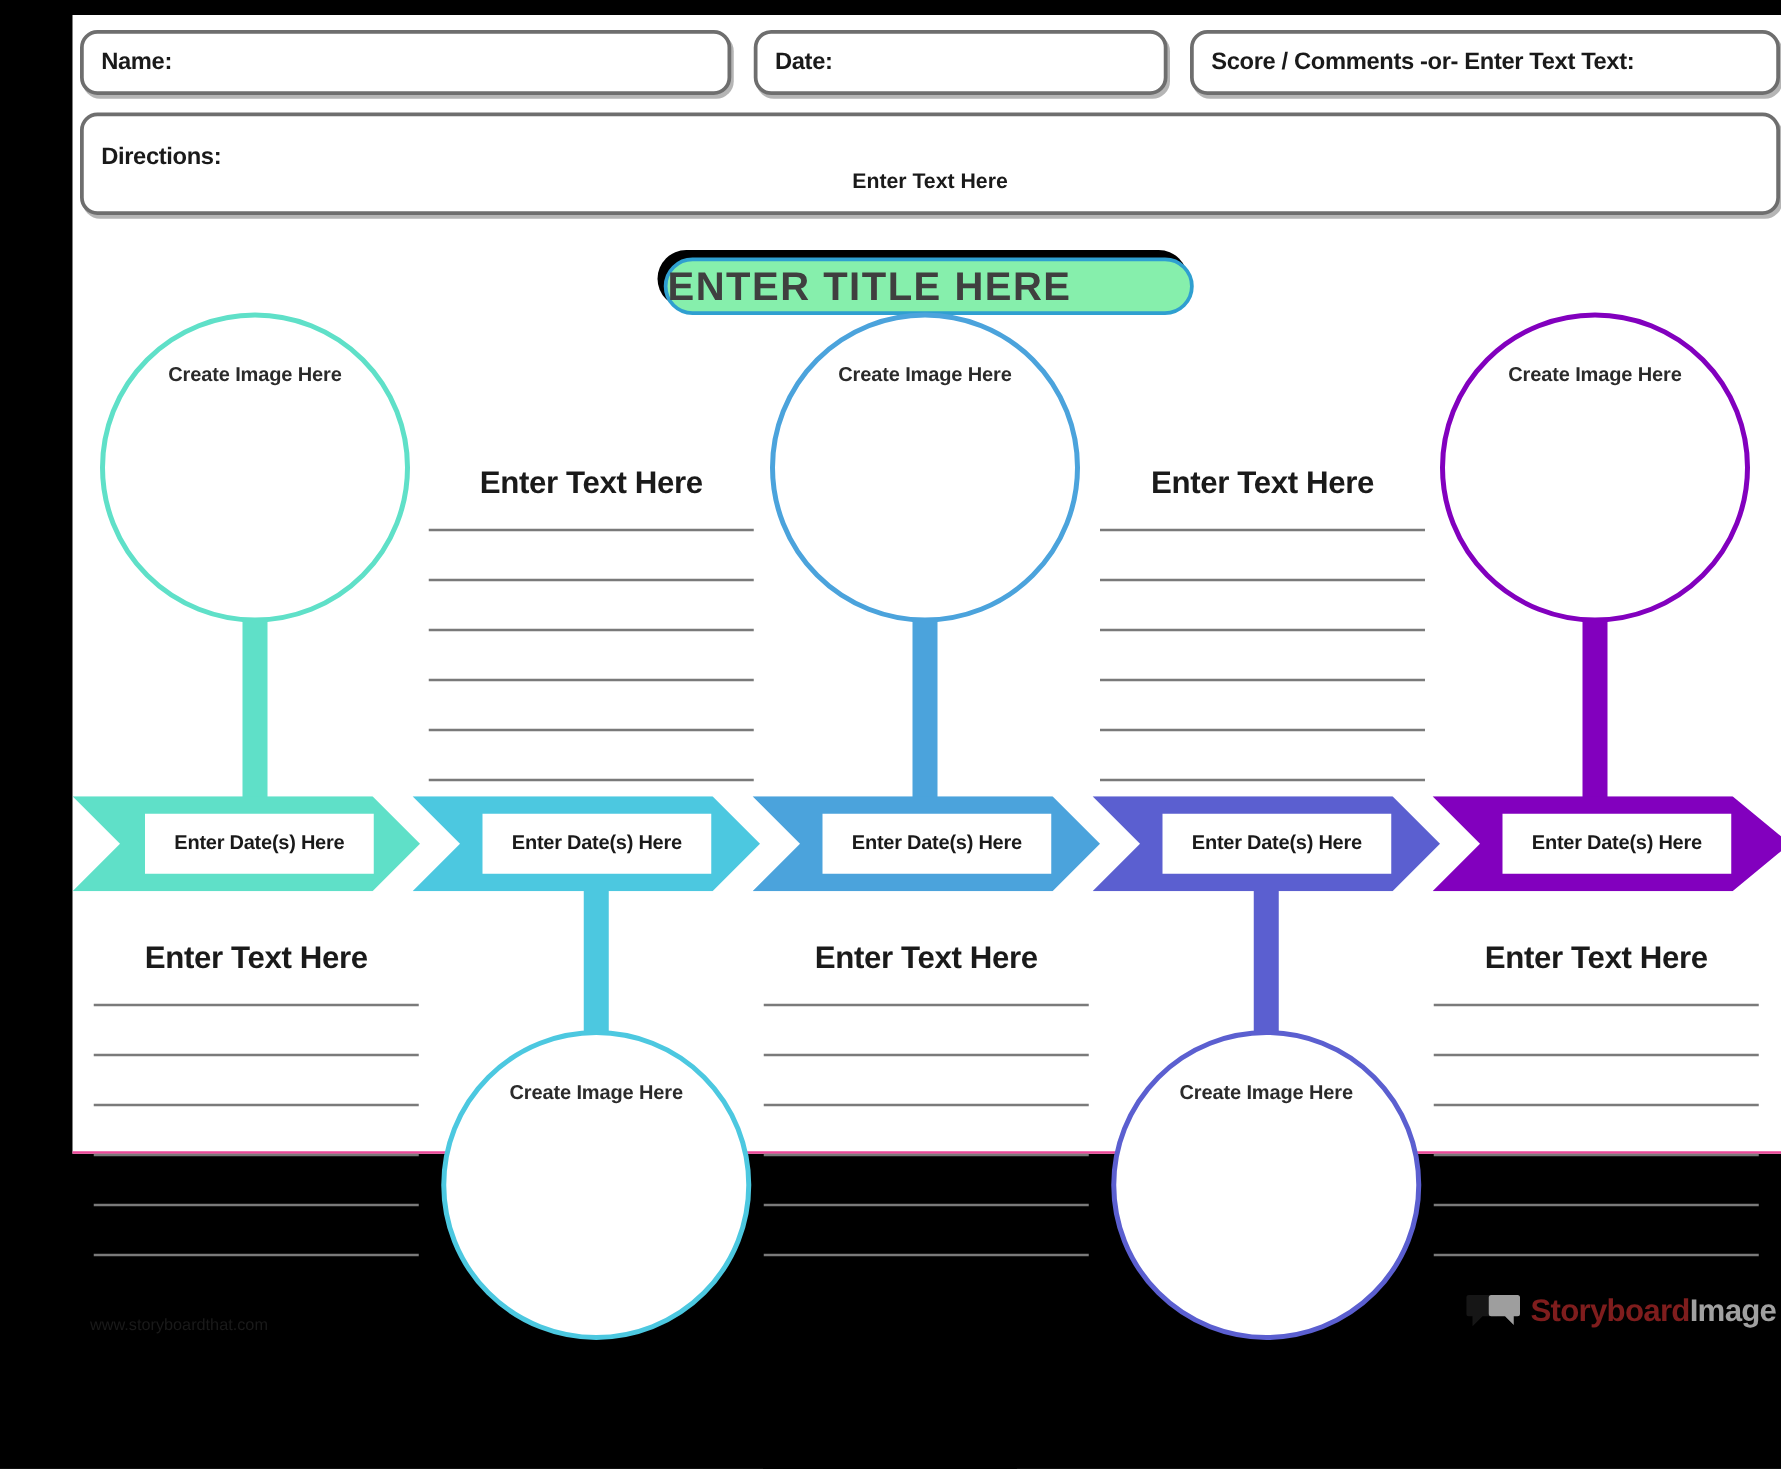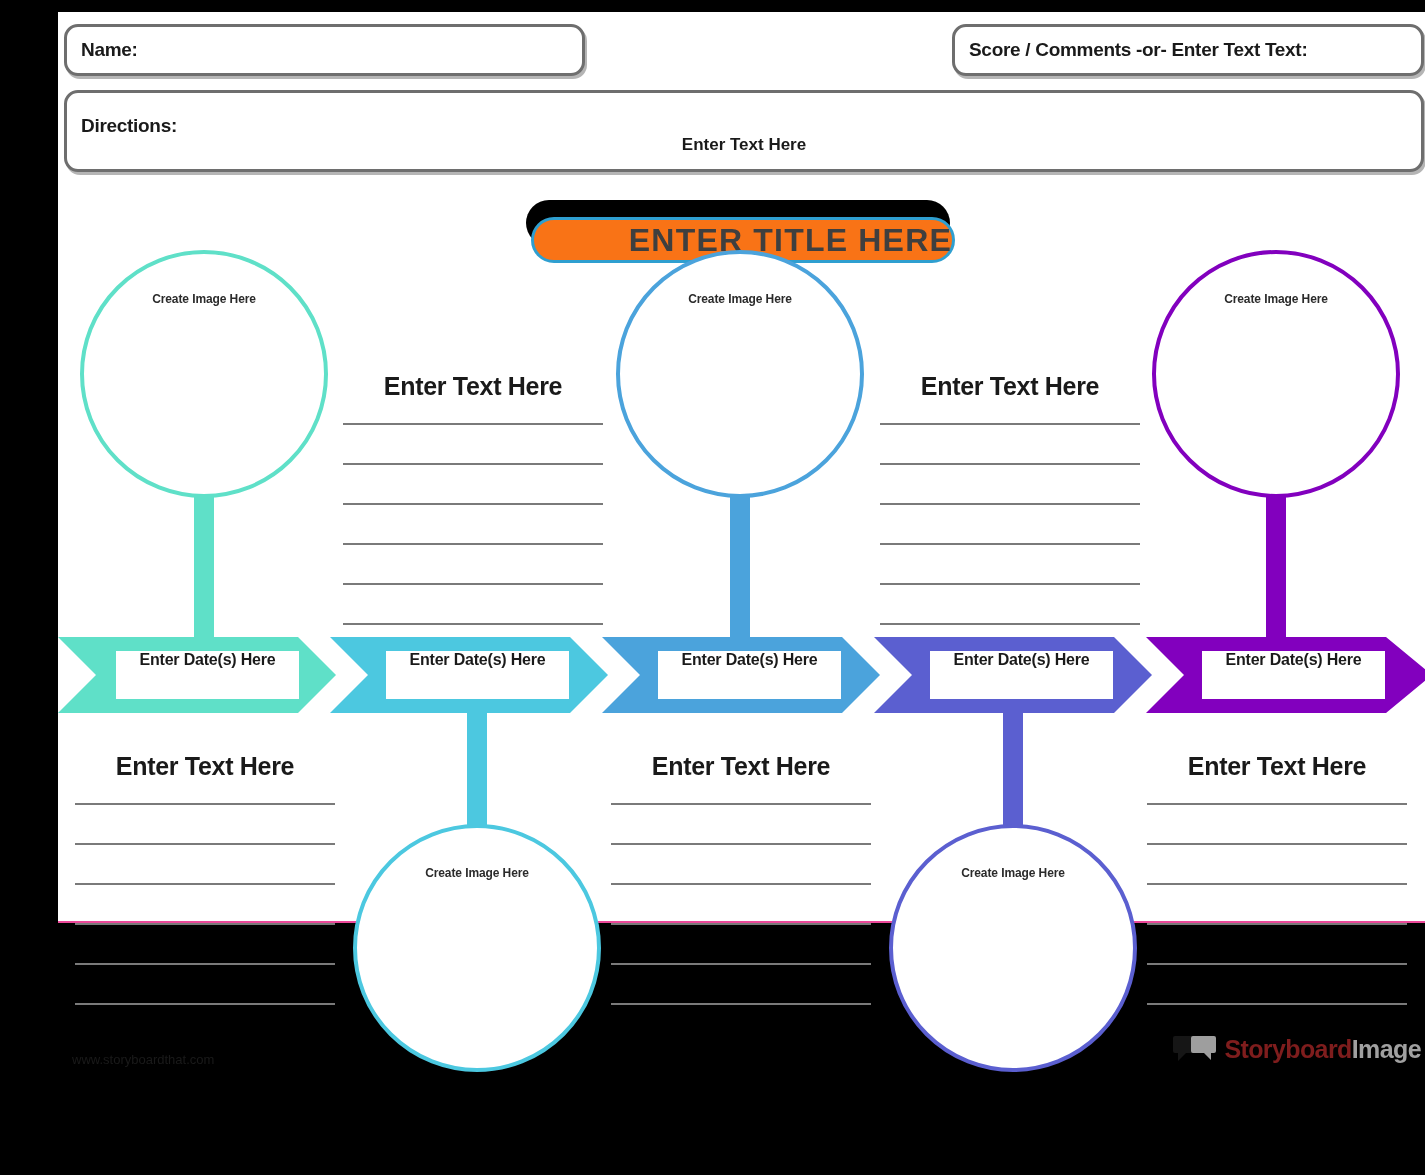--- a/index.html
+++ b/index.html
@@ -55,28 +55,28 @@
   
   #title-shadow {
     position: absolute;
     left: 468px; top: 188px;
     width: 424px; height: 46px;
     background: #000000;
     border-radius: 24px;
   }
   #title-banner {
     position: absolute;
-    left: 473px; top: 205px;
+    left: 473px; top: 194px;
     width: 424px; height: 46px;
-    background: #f97316;
+    background: #86efac;
     border: 3px solid #2f9fd0;
     border-radius: 24px;
     display: flex;
     align-items: center;
-    justify-content: flex-end;
+    justify-content: flex-start;
   }
   #title-text {
     font-size: 32px;
     font-weight: bold;
     color: #3f3f3f;
     letter-spacing: 1.2px;
     white-space: nowrap;
   }
 
   
@@ -86,21 +86,21 @@
     border-radius: 50%;
     background: #ffffff;
     border-style: solid;
     border-width: 4px;
   }
   .node-circle .cap {
     position: absolute;
     left: 0; right: 0;
     top: 38px;
     text-align: center;
-    font-size: 12px;
+    font-size: 16px;
     font-weight: bold;
     color: #2b2b2b;
     letter-spacing: -0.1px;
   }
   .stem {
     position: absolute;
     width: 20px;
   }
 
   
@@ -126,20 +126,21 @@
     width: 1375px; height: 76px;
   }
   .chev { position: absolute; top: 0; height: 76px; }
   .chev svg { display: block; }
   .datebox {
     position: absolute;
     top: 14px;
     height: 48px;
     background: #ffffff;
     display: flex;
+    align-items: center;
     justify-content: center;
   }
   .datebox span {
     font-size: 16px;
     font-weight: bold;
     color: #1a1a1a;
     white-space: nowrap;
     letter-spacing: -0.2px;
   }
 
@@ -165,20 +166,23 @@
 </style>
 </head>
 <body>
 
 <div id="page">
 
   <div class="hdr-box" id="name-box">
     <span class="hdr-label">Name:</span>
   </div>
 
+  <div class="hdr-box" id="date-box">
+    <span class="hdr-label">Date:</span>
+  </div>
 
   <div class="hdr-box" id="score-box">
     <span class="hdr-label">Score / Comments -or- Enter Text Text:</span>
   </div>
 
   <div class="hdr-box" id="dir-box">
     <span class="hdr-label" id="dir-label">Directions:</span>
     <div id="dir-center">Enter Text Here</div>
   </div>
 

